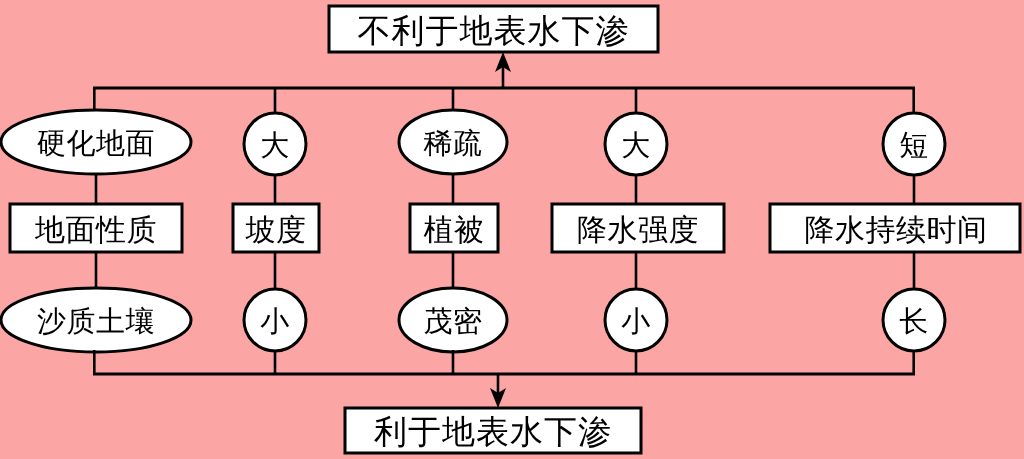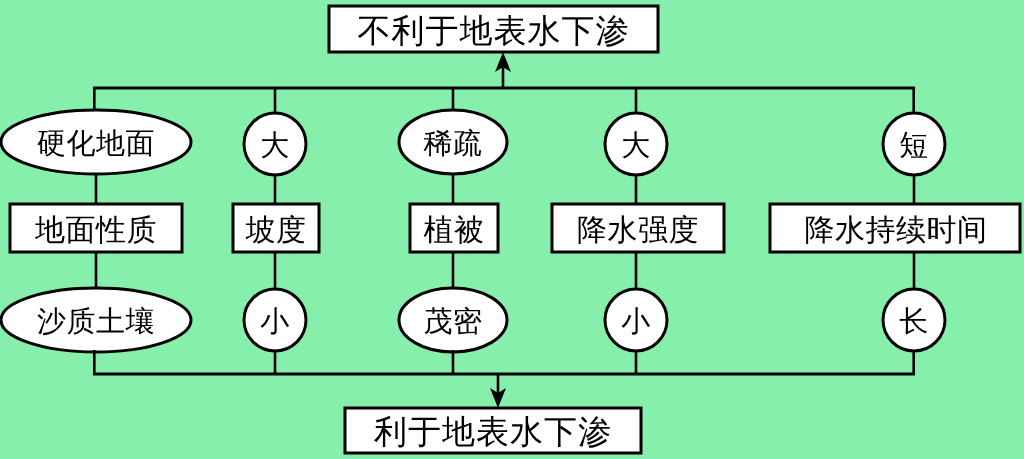--- a/index.html
+++ b/index.html
@@ -10,21 +10,21 @@
   body {
     width: 1024px;
     height: 459px;
     overflow: hidden;
     font-family: "DejaVu Sans", "Liberation Sans", sans-serif;
   }
   #diagram-root {
     position: relative;
     width: 1024px;
     height: 459px;
-    background: #86efac;
+    background: #fca5a5;
   }
   svg#flow-svg {
     display: block;
     width: 1024px;
     height: 459px;
   }
   .node-shape {
     fill: #ffffff;
     stroke: #000000;
     stroke-width: 3;

